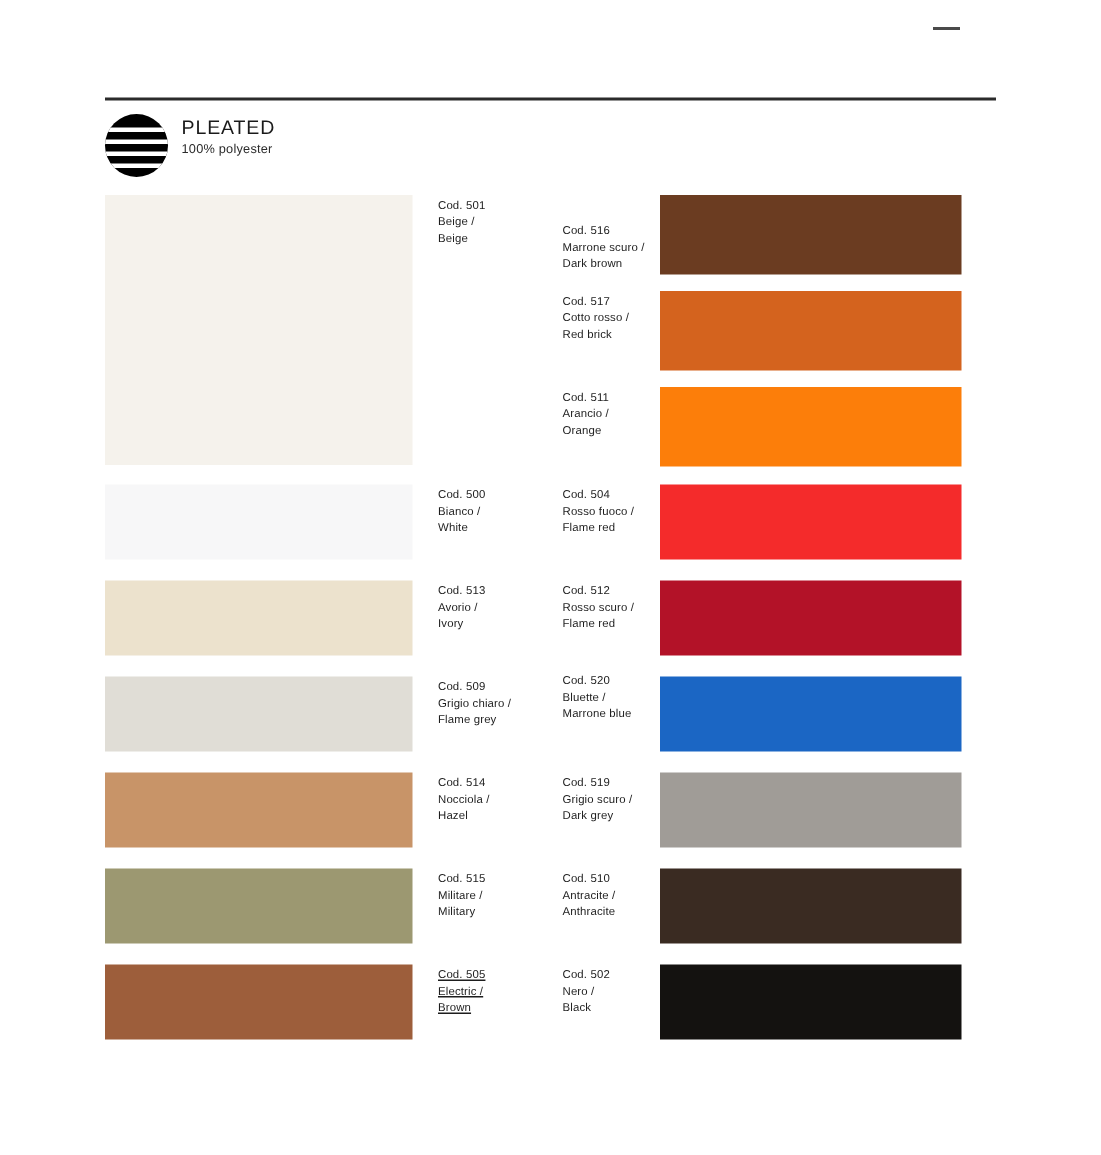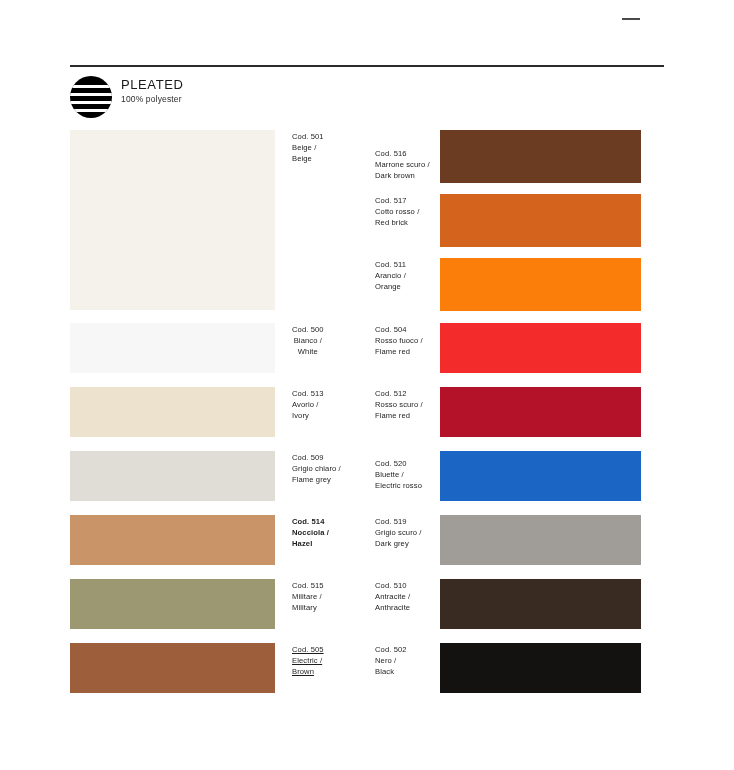--- a/index.html
+++ b/index.html
@@ -132,21 +132,21 @@
       <div class="swatch-inner" style="background: rgb(245, 242, 236);"></div>
     </div>
     <div class="label col-left-label" style="top: 131px;">
       <div>Cod. 501</div>
       <div>Beige /</div>
       <div>Beige</div>
     </div>
     <div class="swatch" style="left: 70px; top: 323px; width: 205px; height: 50px;">
       <div class="swatch-inner" style="background: rgb(247, 247, 248);"></div>
     </div>
-    <div class="label col-left-label" style="top: 324px; text-align: center;">
+    <div class="label col-left-label" style="top: 324px;">
       <div>Cod. 500</div>
       <div>Bianco /</div>
       <div>White</div>
     </div>
     <div class="swatch" style="left: 70px; top: 387px; width: 205px; height: 50px;">
       <div class="swatch-inner" style="background: rgb(236, 226, 205);"></div>
     </div>
     <div class="label col-left-label" style="top: 388px;">
       <div>Cod. 513</div>
       <div>Avorio /</div>
@@ -156,21 +156,21 @@
       <div class="swatch-inner" style="background: rgb(224, 221, 214);"></div>
     </div>
     <div class="label col-left-label" style="top: 452px;">
       <div>Cod. 509</div>
       <div>Grigio chiaro /</div>
       <div>Flame grey</div>
     </div>
     <div class="swatch" style="left: 70px; top: 515px; width: 205px; height: 50px;">
       <div class="swatch-inner" style="background: rgb(200, 148, 104);"></div>
     </div>
-    <div class="label col-left-label" style="top: 516px; font-weight: bold;">
+    <div class="label col-left-label" style="top: 516px;">
       <div>Cod. 514</div>
       <div>Nocciola /</div>
       <div>Hazel</div>
     </div>
     <div class="swatch" style="left: 70px; top: 579px; width: 205px; height: 50px;">
       <div class="swatch-inner" style="background: rgb(156, 152, 113);"></div>
     </div>
     <div class="label col-left-label" style="top: 580px;">
       <div>Cod. 515</div>
       <div>Militare /</div>
@@ -220,24 +220,24 @@
       <div class="swatch-inner" style="background: rgb(179, 18, 40);"></div>
     </div>
     <div class="label col-right-label" style="top: 388px;">
       <div>Cod. 512</div>
       <div>Rosso scuro /</div>
       <div>Flame red</div>
     </div>
     <div class="swatch" style="left: 440px; top: 451px; width: 201px; height: 50px;">
       <div class="swatch-inner" style="background: rgb(27, 102, 196);"></div>
     </div>
-    <div class="label col-right-label" style="top: 458px;">
+    <div class="label col-right-label" style="top: 448px;">
       <div>Cod. 520</div>
       <div>Bluette /</div>
-      <div>Electric rosso</div>
+      <div>Marrone blue</div>
     </div>
     <div class="swatch" style="left: 440px; top: 515px; width: 201px; height: 50px;">
       <div class="swatch-inner" style="background: rgb(160, 156, 151);"></div>
     </div>
     <div class="label col-right-label" style="top: 516px;">
       <div>Cod. 519</div>
       <div>Grigio scuro /</div>
       <div>Dark grey</div>
     </div>
     <div class="swatch" style="left: 440px; top: 579px; width: 201px; height: 50px;">

